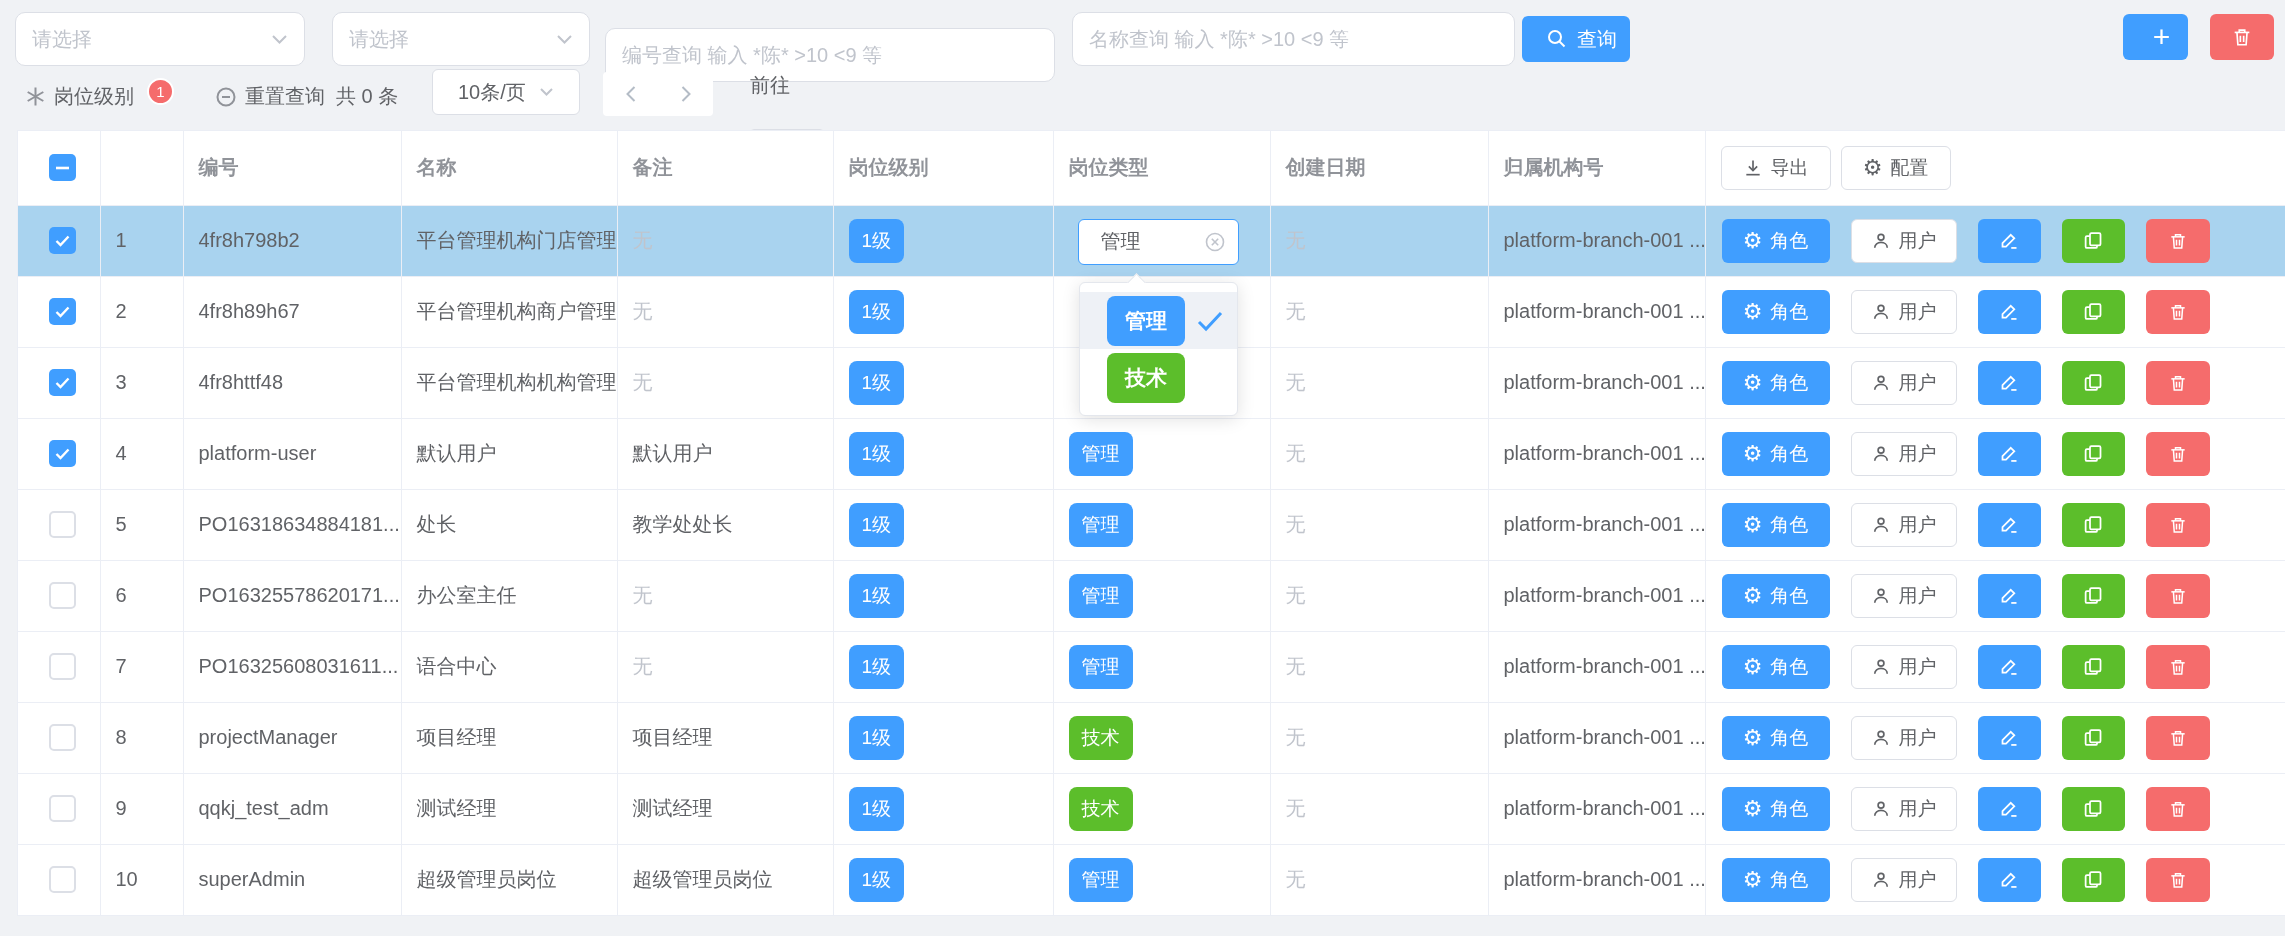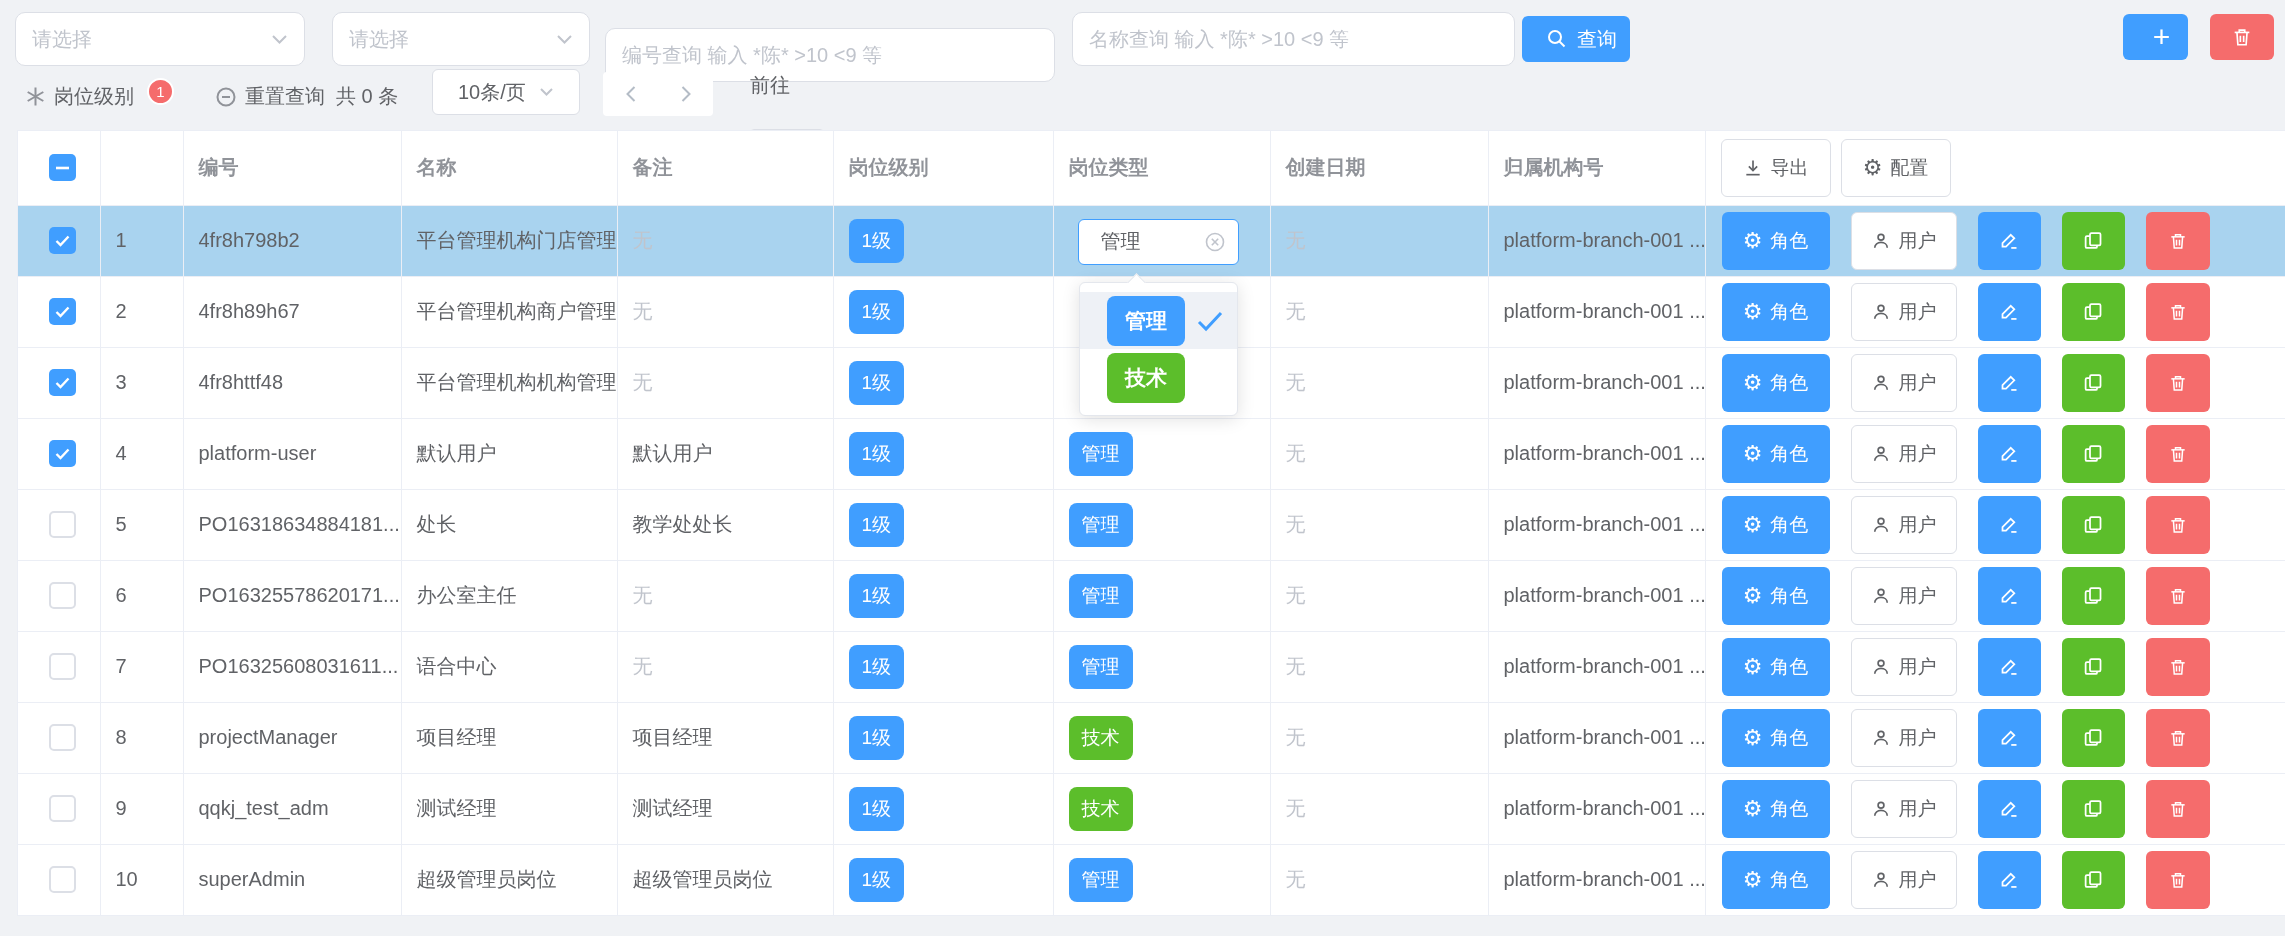--- a/index.html
+++ b/index.html
@@ -64,21 +64,21 @@
   .tag-green { background:#5cbe2b; }
 
   
   .cell-rel { position:relative; }
   .mini-select { position:absolute; left:24px; top:13px; width:161px; height:46px; background:#fff;
                  border:1px solid #409eff; border-radius:6px; display:flex; align-items:center;
                  justify-content:space-between; padding:0 12px 0 22px; color:#606266; font-size:20px; }
 
   
   .acts { display:flex; align-items:center; gap:21px; }
-  .abtn { height:58px; border:none; border-radius:6px; display:inline-flex; align-items:center;
+  .abtn { height:44px; border:none; border-radius:6px; display:inline-flex; align-items:center;
           justify-content:center; gap:8px; font-size:19px; cursor:pointer; font-family:inherit; }
   .abtn-blue  { background:#409eff; color:#fff; }
   .abtn-green { background:#5cbe2b; color:#fff; }
   .abtn-red   { background:#f56c6c; color:#fff; }
   .abtn-plain { background:#fff; color:#606266; border:1px solid #dcdfe6; }
   .w108{width:108px} .w106{width:106px} .w110{width:110px} .w63{width:63px} .w64{width:64px}
   .hdr-acts { display:flex; gap:10px; }
 
   .gear { font-family:"DejaVu Sans",sans-serif; font-size:22px; line-height:1; }
 

